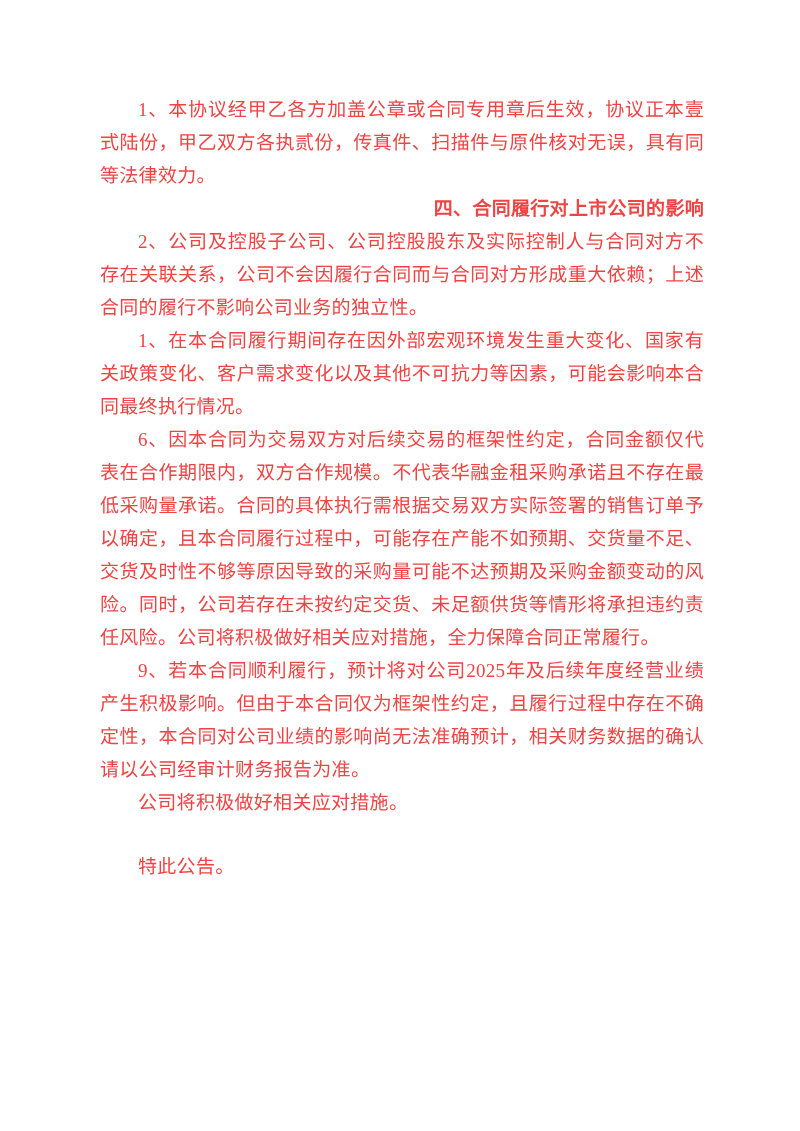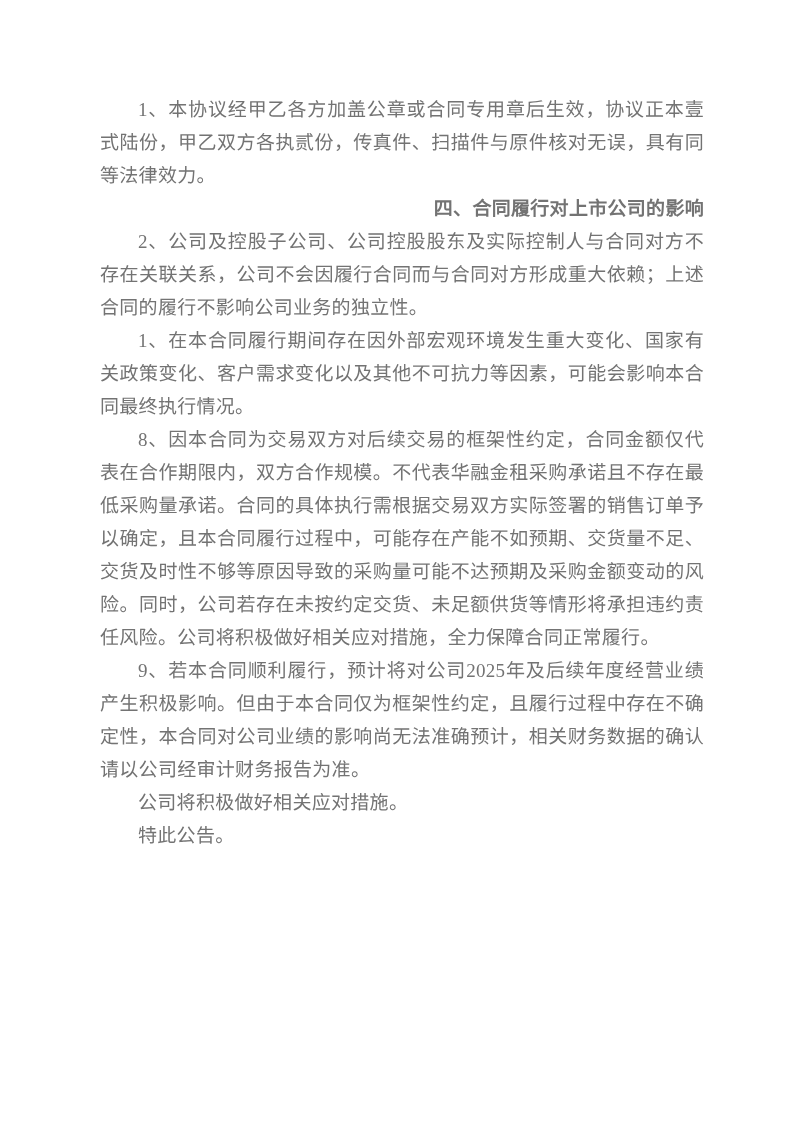--- a/index.html
+++ b/index.html
@@ -28,33 +28,35 @@
     line-height: 33px;
     text-align: justify;
     text-indent: 2em;
     letter-spacing: 0.3px;
   }
   .content p.heading {
     font-weight: bold;
     text-align: right;
   }
   .content p.closing {
+    margin-top: 33px;
     text-align: left;
+    font-family: Liberation Mono, monospace;
   }
 </style>
 </head>
 <body>
 
-<div class="page" style="background: rgb(255, 255, 255); color: #737373;">
+<div class="page" style="background: rgb(255, 255, 255); color: #ef4444;">
   <div class="content">
     <div id="paragraphs">
         <p class="body">1、本协议经甲乙各方加盖公章或合同专用章后生效，协议正本壹式陆份，甲乙双方各执贰份，传真件、扫描件与原件核对无误，具有同等法律效力。</p>
         <p class="heading">四、合同履行对上市公司的影响</p>
         <p class="body">2、公司及控股子公司、公司控股股东及实际控制人与合同对方不存在关联关系，公司不会因履行合同而与合同对方形成重大依赖；上述合同的履行不影响公司业务的独立性。</p>
         <p class="body">1、在本合同履行期间存在因外部宏观环境发生重大变化、国家有关政策变化、客户需求变化以及其他不可抗力等因素，可能会影响本合同最终执行情况。</p>
-        <p class="body">8、因本合同为交易双方对后续交易的框架性约定，合同金额仅代表在合作期限内，双方合作规模。不代表华融金租采购承诺且不存在最低采购量承诺。合同的具体执行需根据交易双方实际签署的销售订单予以确定，且本合同履行过程中，可能存在产能不如预期、交货量不足、交货及时性不够等原因导致的采购量可能不达预期及采购金额变动的风险。同时，公司若存在未按约定交货、未足额供货等情形将承担违约责任风险。公司将积极做好相关应对措施，全力保障合同正常履行。</p>
+        <p class="body">6、因本合同为交易双方对后续交易的框架性约定，合同金额仅代表在合作期限内，双方合作规模。不代表华融金租采购承诺且不存在最低采购量承诺。合同的具体执行需根据交易双方实际签署的销售订单予以确定，且本合同履行过程中，可能存在产能不如预期、交货量不足、交货及时性不够等原因导致的采购量可能不达预期及采购金额变动的风险。同时，公司若存在未按约定交货、未足额供货等情形将承担违约责任风险。公司将积极做好相关应对措施，全力保障合同正常履行。</p>
         <p class="body">9、若本合同顺利履行，预计将对公司2025年及后续年度经营业绩产生积极影响。但由于本合同仅为框架性约定，且履行过程中存在不确定性，本合同对公司业绩的影响尚无法准确预计，相关财务数据的确认请以公司经审计财务报告为准。</p>
         <p class="body">公司将积极做好相关应对措施。</p>
       </div>
     <p class="closing">特此公告。</p>
 
   </div>
 </div>
 
 </body></html>

